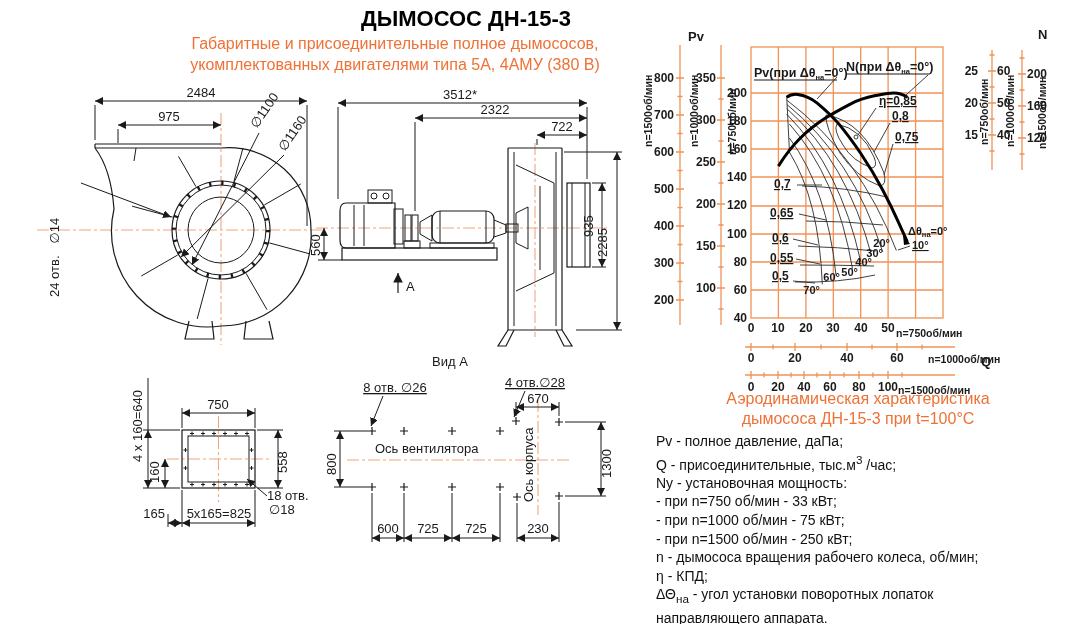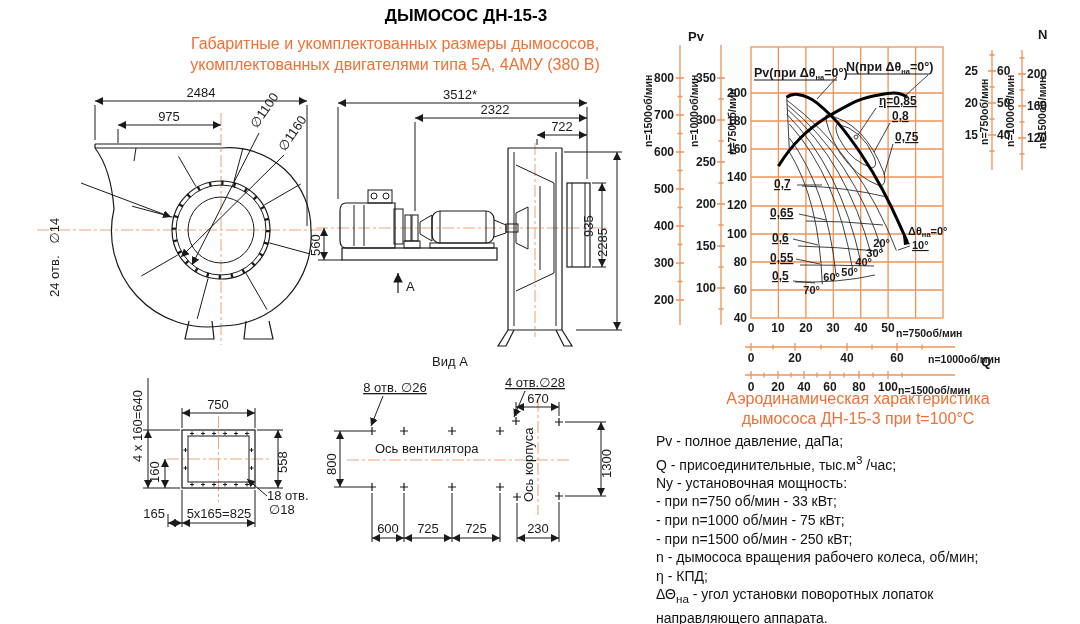--- a/index.html
+++ b/index.html
@@ -1,19 +1,19 @@
 <!DOCTYPE html>
 <html><head>
 <meta charset="utf-8">
 <style>
   html,body{margin:0;padding:0;background:#fff;}
   .canvas{position:relative;width:1080px;height:624px;background:#fff;overflow:hidden;
           font-family:"Liberation Sans","DejaVu Sans",sans-serif;color:#1a1a1a;}
   .abs{position:absolute;}
-  .title{left:266px;top:6px;width:400px;text-align:center;font-size:17px;font-weight:bold;color:#000;}
+  .title{left:266px;top:6px;width:400px;text-align:center;font-size:22px;font-weight:bold;color:#000;}
   .subtitle{left:120px;top:33px;width:550px;text-align:center;font-size:16px;line-height:21px;color:#ef7135;}
   .caption{left:660px;top:389px;width:396px;text-align:center;font-size:16px;line-height:20px;color:#ef7135;}
   .legend{left:656px;top:432px;width:424px;font-size:14px;line-height:18.6px;color:#111;}
   svg text{font-family:"Liberation Sans","DejaVu Sans",sans-serif;fill:#1a1a1a;}
   .dm{font-size:13px;}
   .ck{font-size:12px;font-weight:bold;}
   .rl{font-size:10.5px;font-weight:bold;}
   .big{font-size:13px;font-weight:bold;}
   .ang{font-size:11px;font-weight:bold;}
   .eta{font-size:12px;font-weight:bold;}
@@ -27,21 +27,21 @@
   .grid{stroke:#ef9357;stroke-width:1.3;fill:none;}
   .cl{stroke:#f0a87e;stroke-width:1.1;fill:none;stroke-dasharray:12 3 3 3;}
 </style>
 </head>
 <body>
 
 <div class="canvas">
 
   <div class="abs title">ДЫМОСОС ДН-15-3</div>
   <div class="abs subtitle">
-    <div>Габаритные и укомплектованных размеры дымососов,</div>
+    <div>Габаритные и присоединительные полное дымососов,</div>
     <div>укомплектованных двигателями типа 5А, 4АМУ (380 В)</div>
   </div>
 
   <svg class="abs" style="left:35px;top:85px" width="290" height="262" viewBox="0 0 290 262">
     <defs>
       <marker id="fm" markerWidth="9" markerHeight="9" refX="8" refY="4" orient="auto-start-reverse">
         <path d="M0,0L8,4L0,8Z" fill="#1a1a1a"></path>
       </marker>
     </defs>
     <g>

